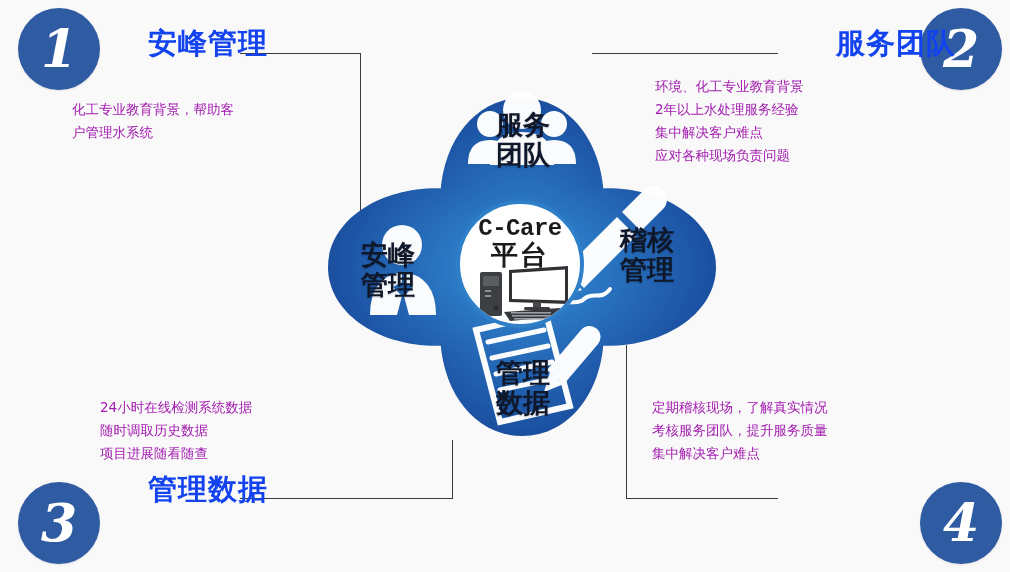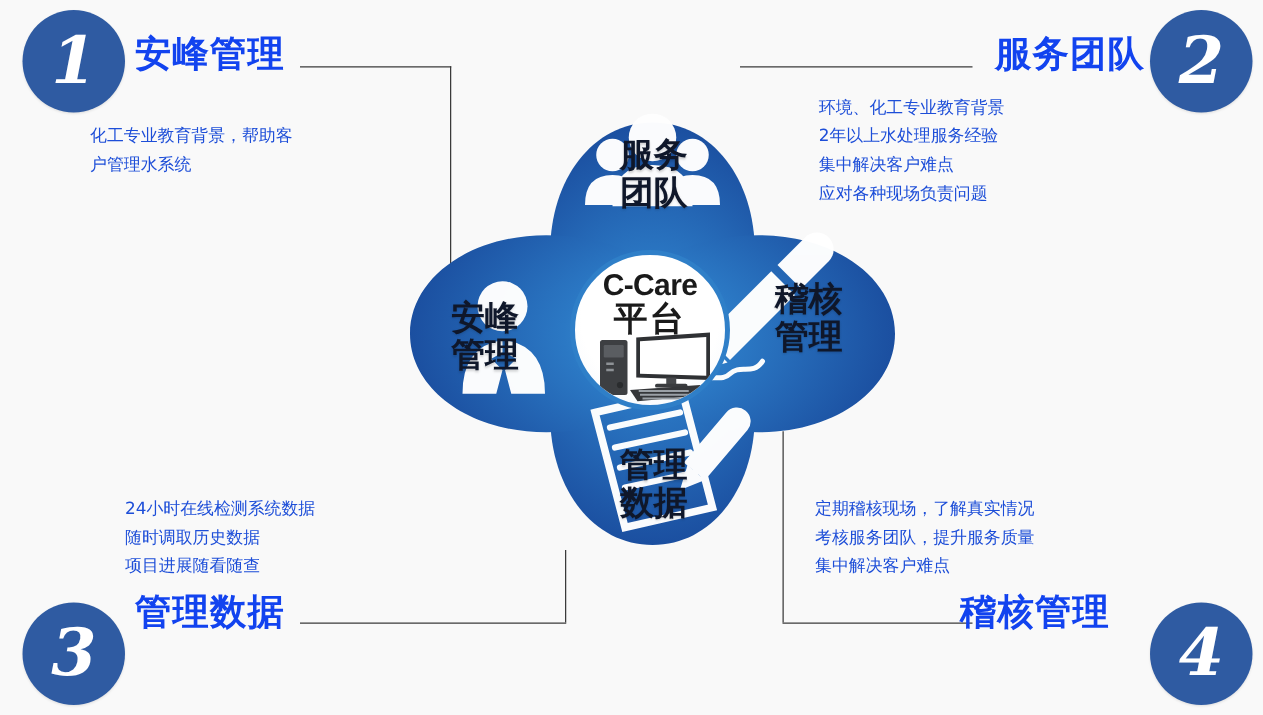--- a/index.html
+++ b/index.html
@@ -32,30 +32,31 @@
 
   
   .sec-title{
     position:absolute;
     color:#1243ef;
     font-weight:700;
     font-size:29px;
     letter-spacing:1px;
     white-space:nowrap;
     user-select:none;
+    margin-left:40px;
   }
   .t1{left:108px;top:24px;}
   .t2{left:796px;top:24px;}
   .t3{left:108px;top:470px;}
   .t4{left:768px;top:470px;}
 
   
   .body-text{
     position:absolute;
-    color:#1d4ed8;
+    color:#a21caf;
     font-size:13.5px;
     line-height:23px;
     white-space:nowrap;
     user-select:none;
   }
   .b1{left:72px;top:98px;}
   .b2{left:655px;top:75px;}
   .b3{left:100px;top:396px;}
   .b4{left:652px;top:396px;}
   .body-text div{height:23px;}
@@ -106,21 +107,21 @@
     background:radial-gradient(circle at 50% 42%, #ffffff 60%, #f2f6fb 100%);
     border:4px solid #2f7fc8;
     box-sizing:border-box;
     overflow:hidden;
   }
   #hub .hub-brand{
     position:absolute;left:0;right:0;top:11px;
     text-align:center;
     font-size:24px;font-weight:700;color:#1a1a1a;
     letter-spacing:-0.5px;
-    font-family:Liberation Sans, sans-serif;
+    font-family:Liberation Mono, monospace;
     user-select:none;
   }
   #hub .hub-sub{
     position:absolute;left:0;right:0;top:33px;
     text-align:center;
     font-size:27px;font-weight:700;color:#1a1a1a;
     letter-spacing:2px;
     user-select:none;
   }
   #hub .hub-pc{position:absolute;left:16px;top:60px;width:96px;height:58px;}
@@ -267,21 +268,20 @@
   </div>
 
   <div class="num-circle num-1">1</div>
   <div class="num-circle num-2">2</div>
   <div class="num-circle num-3">3</div>
   <div class="num-circle num-4">4</div>
 
   <div class="sec-title t1">安峰管理</div>
   <div class="sec-title t2">服务团队</div>
   <div class="sec-title t3">管理数据</div>
-  <div class="sec-title t4">稽核管理</div>
 
   <div class="body-text b1">
       <div>化工专业教育背景，帮助客</div>
       <div>户管理水系统</div>
     </div>
   <div class="body-text b2">
       <div>环境、化工专业教育背景</div>
       <div>2年以上水处理服务经验</div>
       <div>集中解决客户难点</div>
       <div>应对各种现场负责问题</div>

